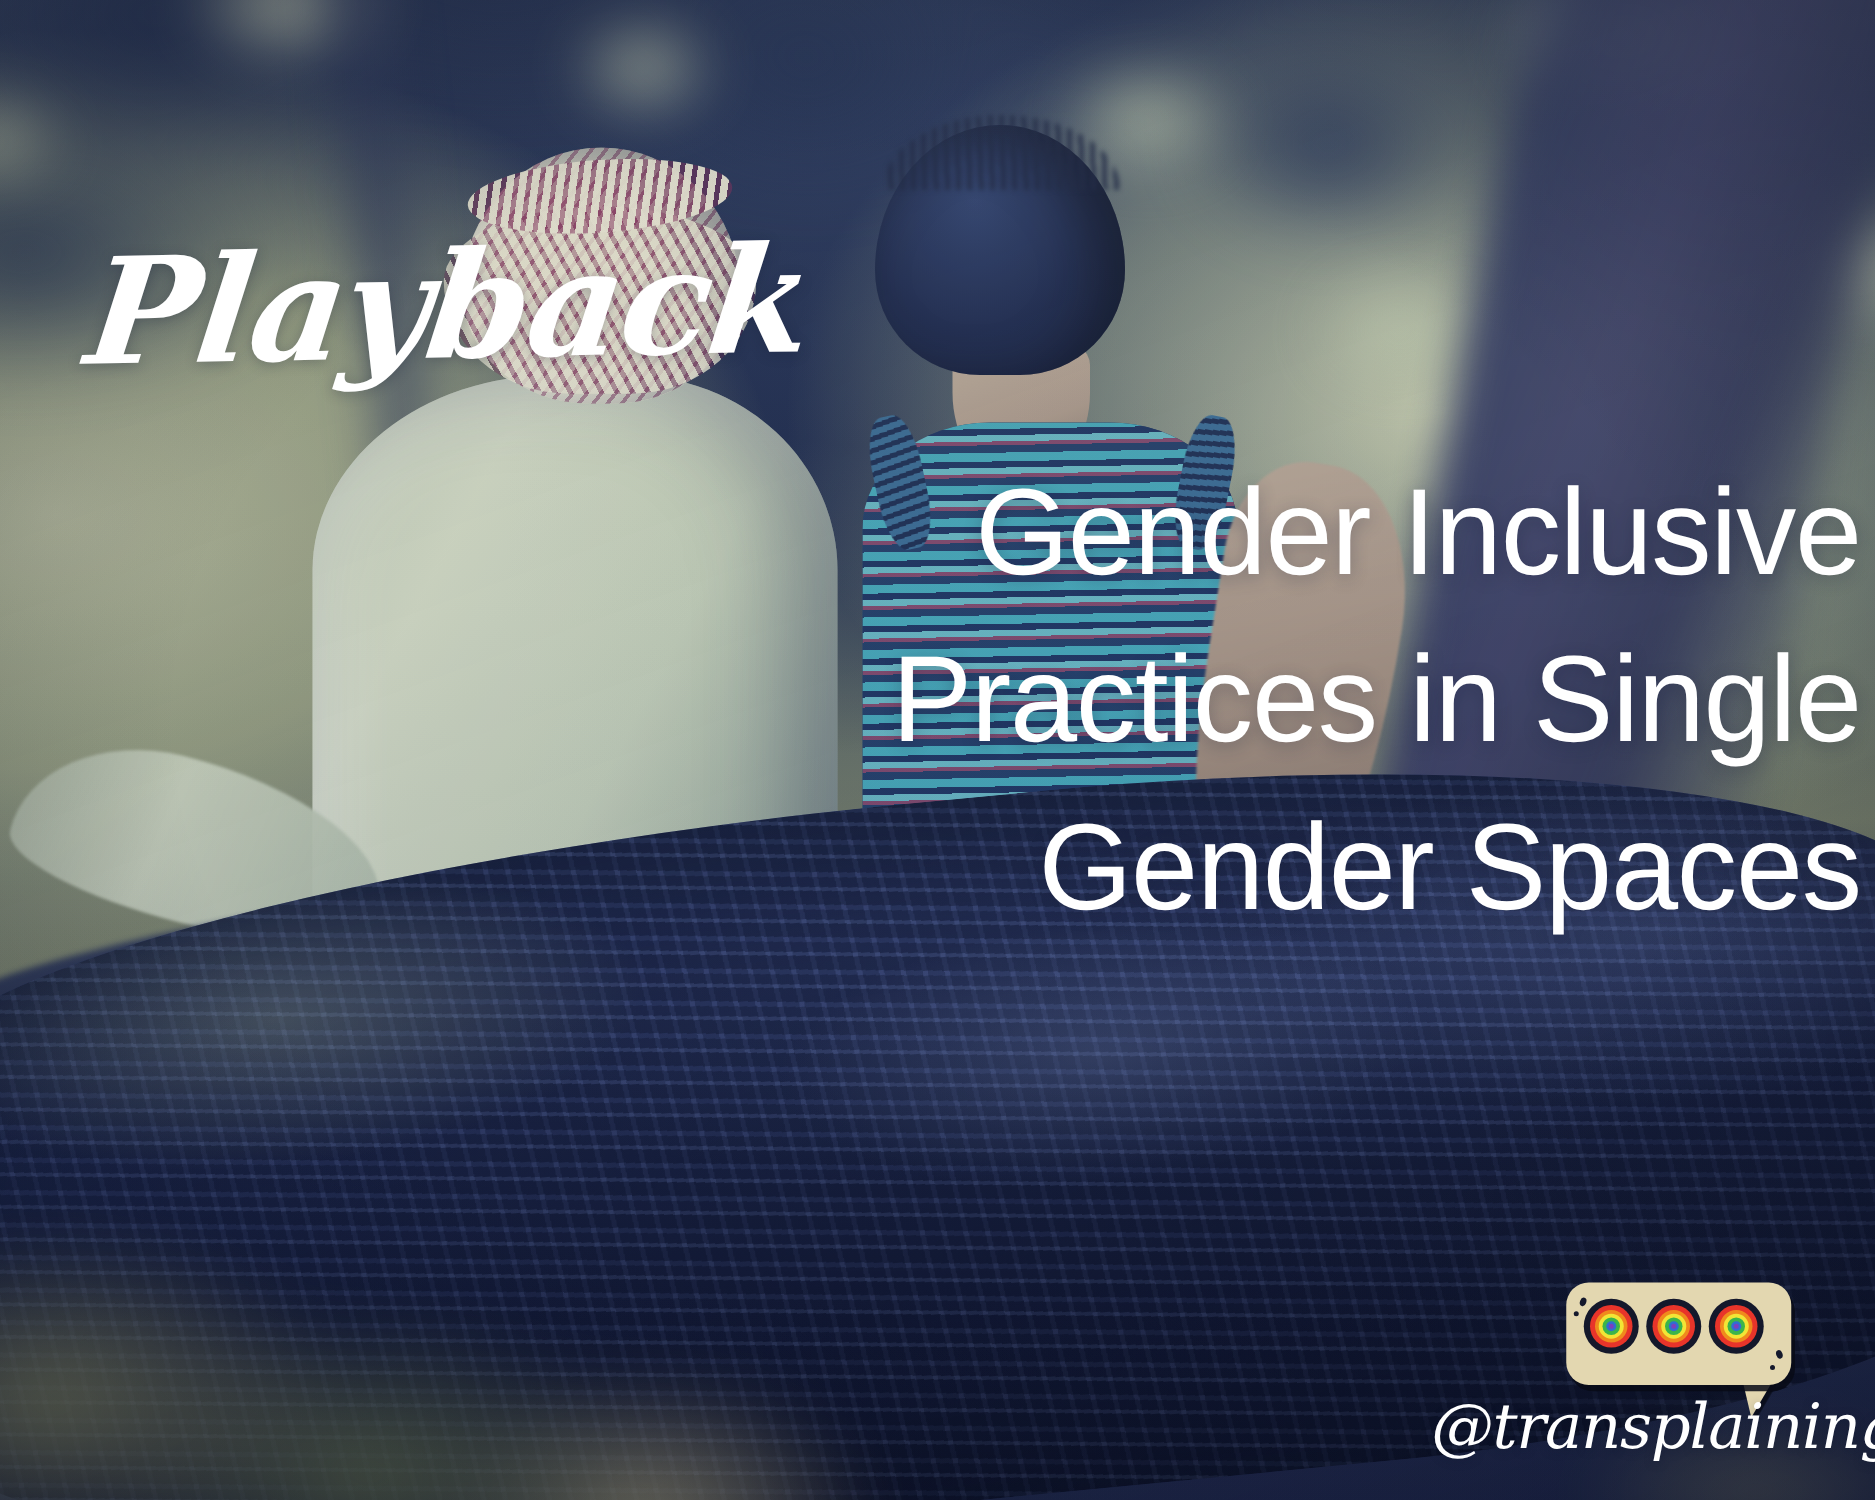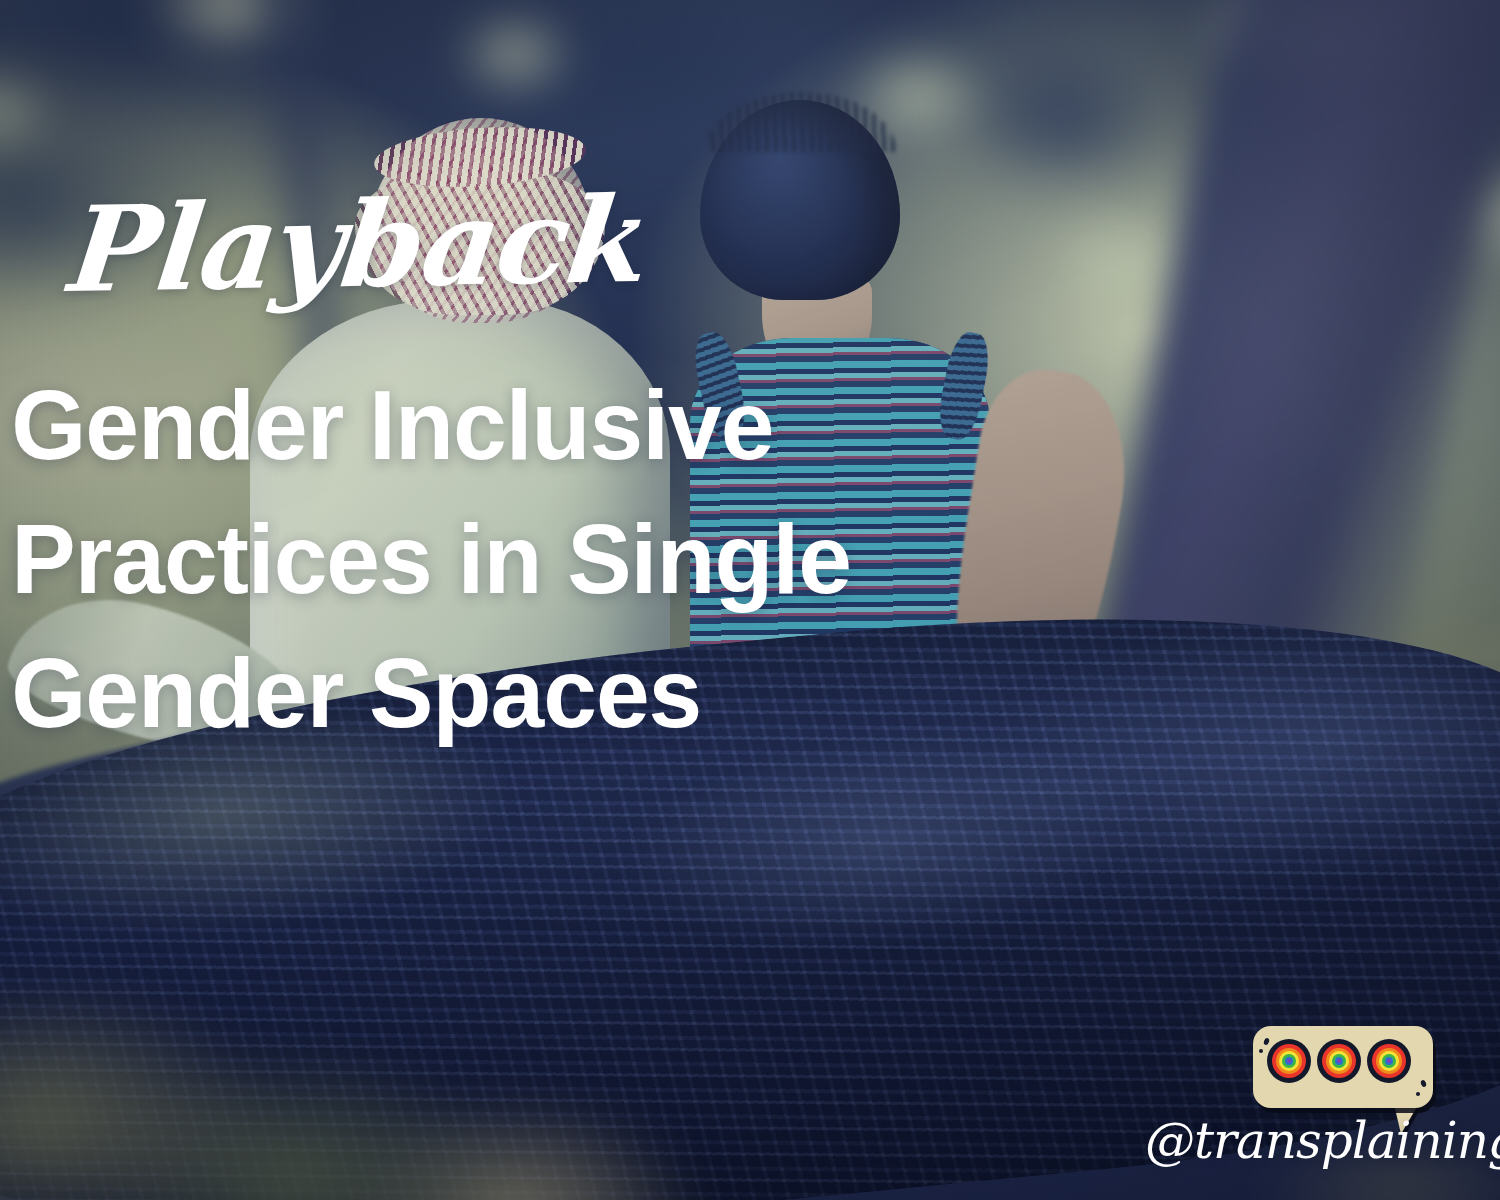--- a/index.html
+++ b/index.html
@@ -338,24 +338,24 @@
     letter-spacing: -2px;
     transform: skewX(-8deg) rotate(-1deg);
     text-shadow: 0 2px 10px rgba(20,28,55,.28);
     white-space: nowrap;
   }
   .title {
     position: absolute;
     left: 0;
     top: 358px;
     width: 1500px;
-    text-align: left;
+    text-align: right;
     color: #ffffff;
     font-family: "Liberation Sans", sans-serif;
-    font-weight: bold;
+    font-weight: normal;
     font-size: 98px;
     line-height: 134px;
     letter-spacing: -1px;
     text-shadow: 0 3px 14px rgba(25,32,60,.30);
   }
   .title div { white-space: nowrap; }
   .title .l1 { transform: scaleX(.985); }
   .title .l2 { transform: scaleX(.985); }
   .title .l3 { transform: scaleX(.985); }
 

